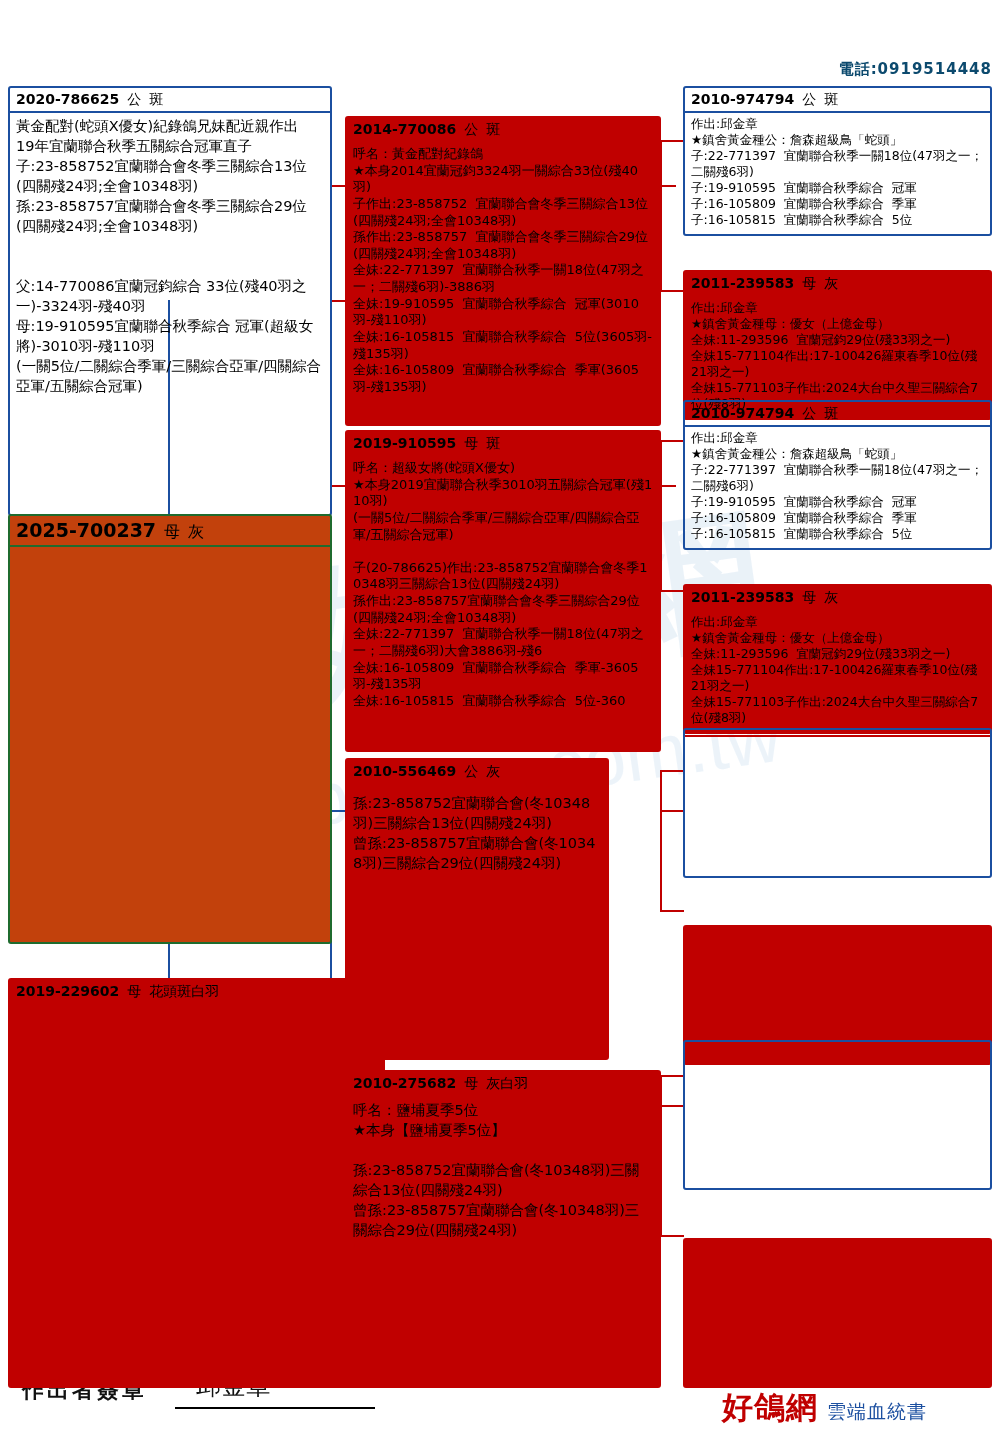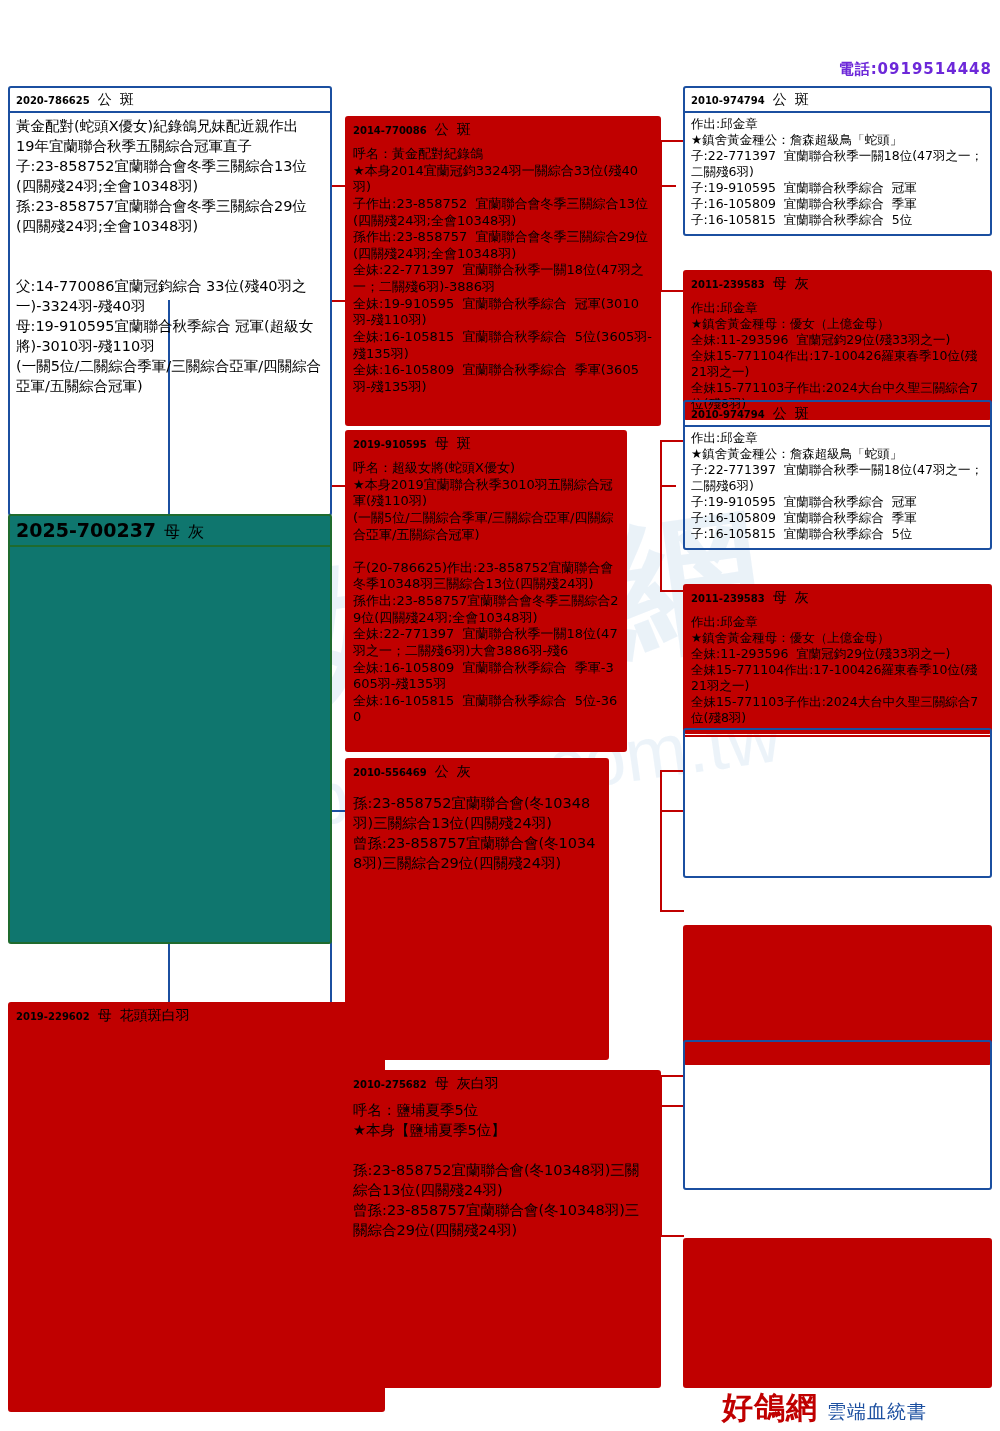--- a/index.html
+++ b/index.html
@@ -35,57 +35,57 @@
 
   
   .title {
     position:absolute; top:10px; left:0; width:100%;
     text-align:center; font-size:33px; font-weight:bold;
     letter-spacing:4px; color:#000;
     font-family:"DejaVu Sans","Liberation Sans",sans-serif;
   }
   .phone {
     position:absolute; top:60px; right:8px;
-    font-size:15px; font-weight:bold; color:#6d28d9;
+    font-size:15px; font-weight:bold; color:#0c4a6e;
     letter-spacing:1px;
   }
 
   
   .card {
     position:absolute; border:2px solid #1b4fa0; border-radius:3px;
     background:transparent; z-index:2;
     overflow:hidden;
   }
   .card.red { border-color:#c00000;margin-top:30px; }
   .card.green { border-color:#1f6b2e; }
   .card-head {
     display:flex; align-items:baseline; gap:8px;
     padding:3px 6px 2px 6px;
     border-bottom:2px solid #1b4fa0;
     font-size:14px;
   }
   .card.red > .card-head { border-bottom-color:#c00000; }
   .card.green > .card-head { border-bottom-color:#1f6b2e; }
-  .ring { font-weight:bold; font-size:10px; color:#000; }
+  .ring { font-weight:bold; font-size:14px; color:#000; }
   .sex { font-size:14px; color:#000; }
   .colour { font-size:14px; color:#000; }
   .card-body {
     padding:3px 6px; font-size:13px; line-height:1.28;
     white-space:pre-wrap; word-break:break-all; color:#000;
   }
   .card-body.big { font-size:17px; line-height:1.5; }
   .card-body.mid { font-size:14.5px; line-height:1.38; }
 
   
   .conn { position:absolute; z-index:1; }
   .conn.v { width:2px; }
   .conn.h { height:2px; }
   .blue { background:#1b4fa0; }
   .red  { background:#c00000; }
-  .green{ background:#0f766e; }
+  .green{ background:#c2410c; }
 
   
   .sign-label {
     position:absolute; left:22px; top:1375px;
     font-size:22px; font-weight:bold; letter-spacing:3px;
   }
   .sign-line {
     position:absolute; left:175px; top:1407px; width:200px;
     border-bottom:2px solid #000;
   }
@@ -182,21 +182,21 @@
   </div>
 
   <div class="card green" style="left:8px; top:514px; width:324px; height:430px;">
     <div class="card-head">
       <span class="ring" style="font-size:19px;">2025-700237</span>
       <span class="sex" style="font-size:16px;">母</span>
       <span class="colour" style="font-size:16px;">灰</span>
     </div>
   </div>
 
-  <div class="card red" style="left:8px; top:972px; width:377px; height:410px;">
+  <div class="card red" style="left:8px; top:948px; width:377px; height:410px;">
     <div class="card-head">
       <span class="ring">2019-229602</span>
       <span class="sex">母</span>
       <span class="colour">花頭斑白羽</span>
     </div>
   </div>
 
   <div class="card red" style="left:345px; top:86px; width:316px; height:310px;">
     <div class="card-head">
       <span class="ring">2014-770086</span>
@@ -206,21 +206,21 @@
     <div class="card-body">呼名：黃金配對紀錄鴿
 ★本身2014宜蘭冠鈞3324羽一關綜合33位(殘40羽)
 子作出:23-858752  宜蘭聯合會冬季三關綜合13位(四關殘24羽;全會10348羽)
 孫作出:23-858757  宜蘭聯合會冬季三關綜合29位(四關殘24羽;全會10348羽)
 全妹:22-771397  宜蘭聯合秋季一關18位(47羽之一；二關殘6羽)-3886羽
 全妹:19-910595  宜蘭聯合秋季綜合  冠軍(3010羽-殘110羽)
 全妹:16-105815  宜蘭聯合秋季綜合  5位(3605羽-殘135羽)
 全妹:16-105809  宜蘭聯合秋季綜合  季軍(3605羽-殘135羽)</div>
   </div>
 
-  <div class="card red" style="left:345px; top:400px; width:282px; height:322px;">
+  <div class="card red" style="left:345px; top:400px; width:316px; height:322px;">
     <div class="card-head">
       <span class="ring">2019-910595</span>
       <span class="sex">母</span>
       <span class="colour">斑</span>
     </div>
     <div class="card-body">呼名：超級女將(蛇頭X優女)
 ★本身2019宜蘭聯合秋季3010羽五關綜合冠軍(殘110羽)
 (一關5位/二關綜合季軍/三關綜合亞軍/四關綜合亞軍/五關綜合冠軍)
 
 子(20-786625)作出:23-858752宜蘭聯合會冬季10348羽三關綜合13位(四關殘24羽)

